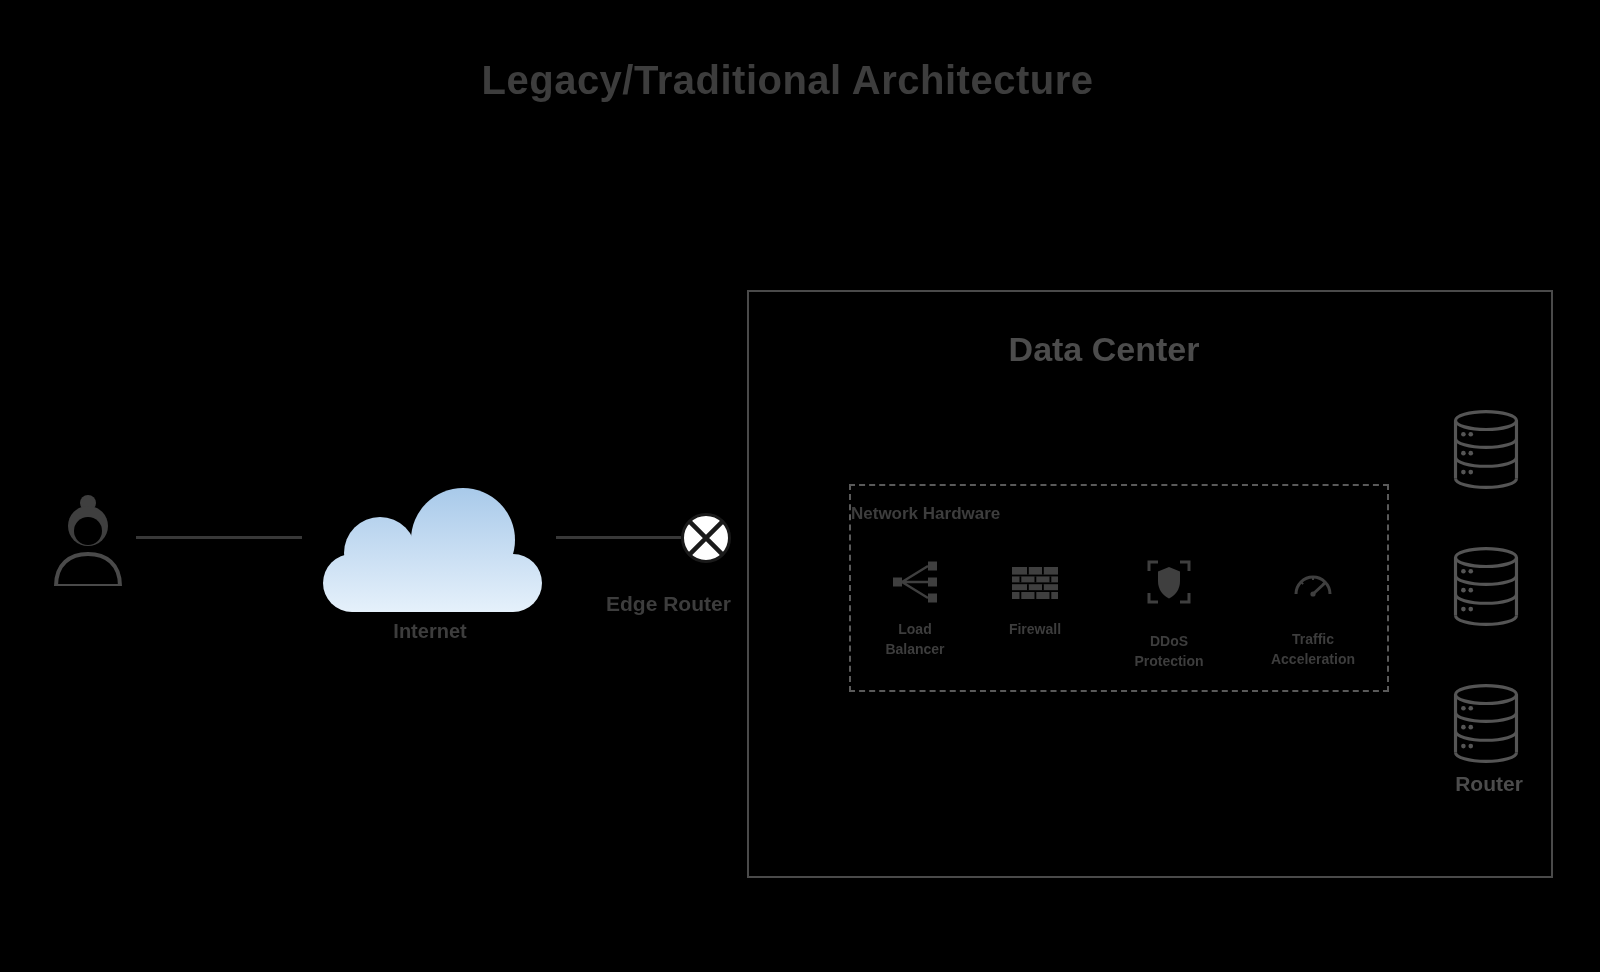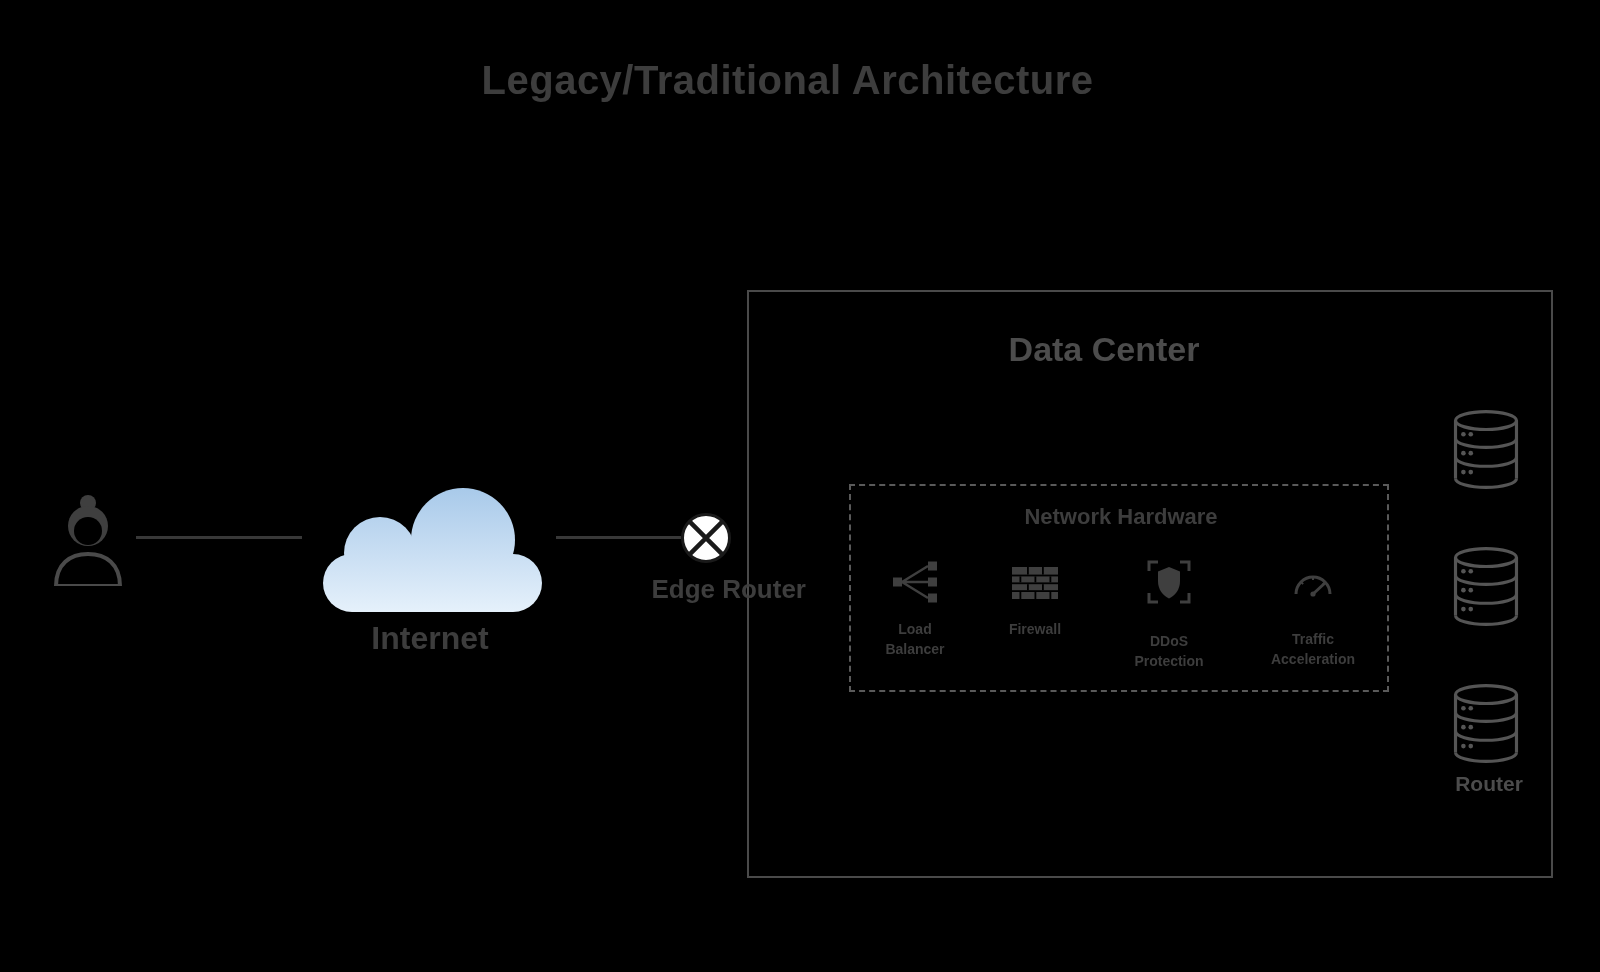--- a/index.html
+++ b/index.html
@@ -15,44 +15,44 @@
     text-align:center; font-size:40px; font-weight:bold;
     color:var(--heading-text,#3d3d3d); letter-spacing:0.5px;
   }
   .line { position:absolute; height:3px; background:var(--connector-line,#383838); }
 
   .person-wrap { position:absolute; left:48px; top:494px; width:80px; height:92px; }
 
   .cloud-wrap { position:absolute; left:315px; top:468px; width:235px; height:145px; }
   .internet-label {
     position:absolute; left:330px; top:620px; width:200px; text-align:center;
-    font-size:32px; font-weight:bold; color:var(--heading-text,#3d3d3d);
+    font-size:20px; font-weight:bold; color:var(--heading-text,#3d3d3d);
   }
 
   .router-wrap { position:absolute; left:678px; top:510px; width:56px; height:56px; z-index:3; }
   .router-label {
-    position:absolute; left:606px; top:574px; width:200px; text-align:right;
-    font-size:26px; font-weight:bold; color:var(--heading-text,#3d3d3d); z-index:3;
+    position:absolute; left:606px; top:592px; width:200px; text-align:left;
+    font-size:21px; font-weight:bold; color:var(--heading-text,#3d3d3d); z-index:3;
   }
 
   .dc-box {
     position:absolute; left:747px; top:290px; width:806px; height:588px;
     border:2px solid var(--box-border,#4a4a4a);
   }
   .dc-title {
     position:absolute; left:145px; top:38px; width:420px; text-align:center;
     font-size:34px; font-weight:bold; color:var(--secondary-text,#4c4c4c);
   }
   .nh-box {
     position:absolute; left:100px; top:192px; width:540px; height:208px;
     border:2px dashed var(--dashed-border,#5a5a5a);
   }
   .nh-title {
-    position:absolute; left:0; top:18px; width:540px; text-align:center;
-    font-size:22px; font-weight:bold; color:var(--heading-text,#3d3d3d);
+    position:absolute; left:0; top:18px; width:540px; text-align:left;
+    font-size:17px; font-weight:bold; color:var(--heading-text,#3d3d3d);
   }
   .hw-item {
     position:absolute; top:72px; width:110px;
     display:flex; flex-direction:column; align-items:center; gap:14px;
   }
   .hw-item .hw-label {
     font-size:14px; font-weight:bold; color:var(--heading-text,#3d3d3d);
     text-align:center; width:94px; line-height:1.4;
   }
   .hw-lb { left:9px; } .hw-fw { left:129px; } .hw-ddos { left:263px;gap:26px; } .hw-ta { left:407px;gap:24px; }

